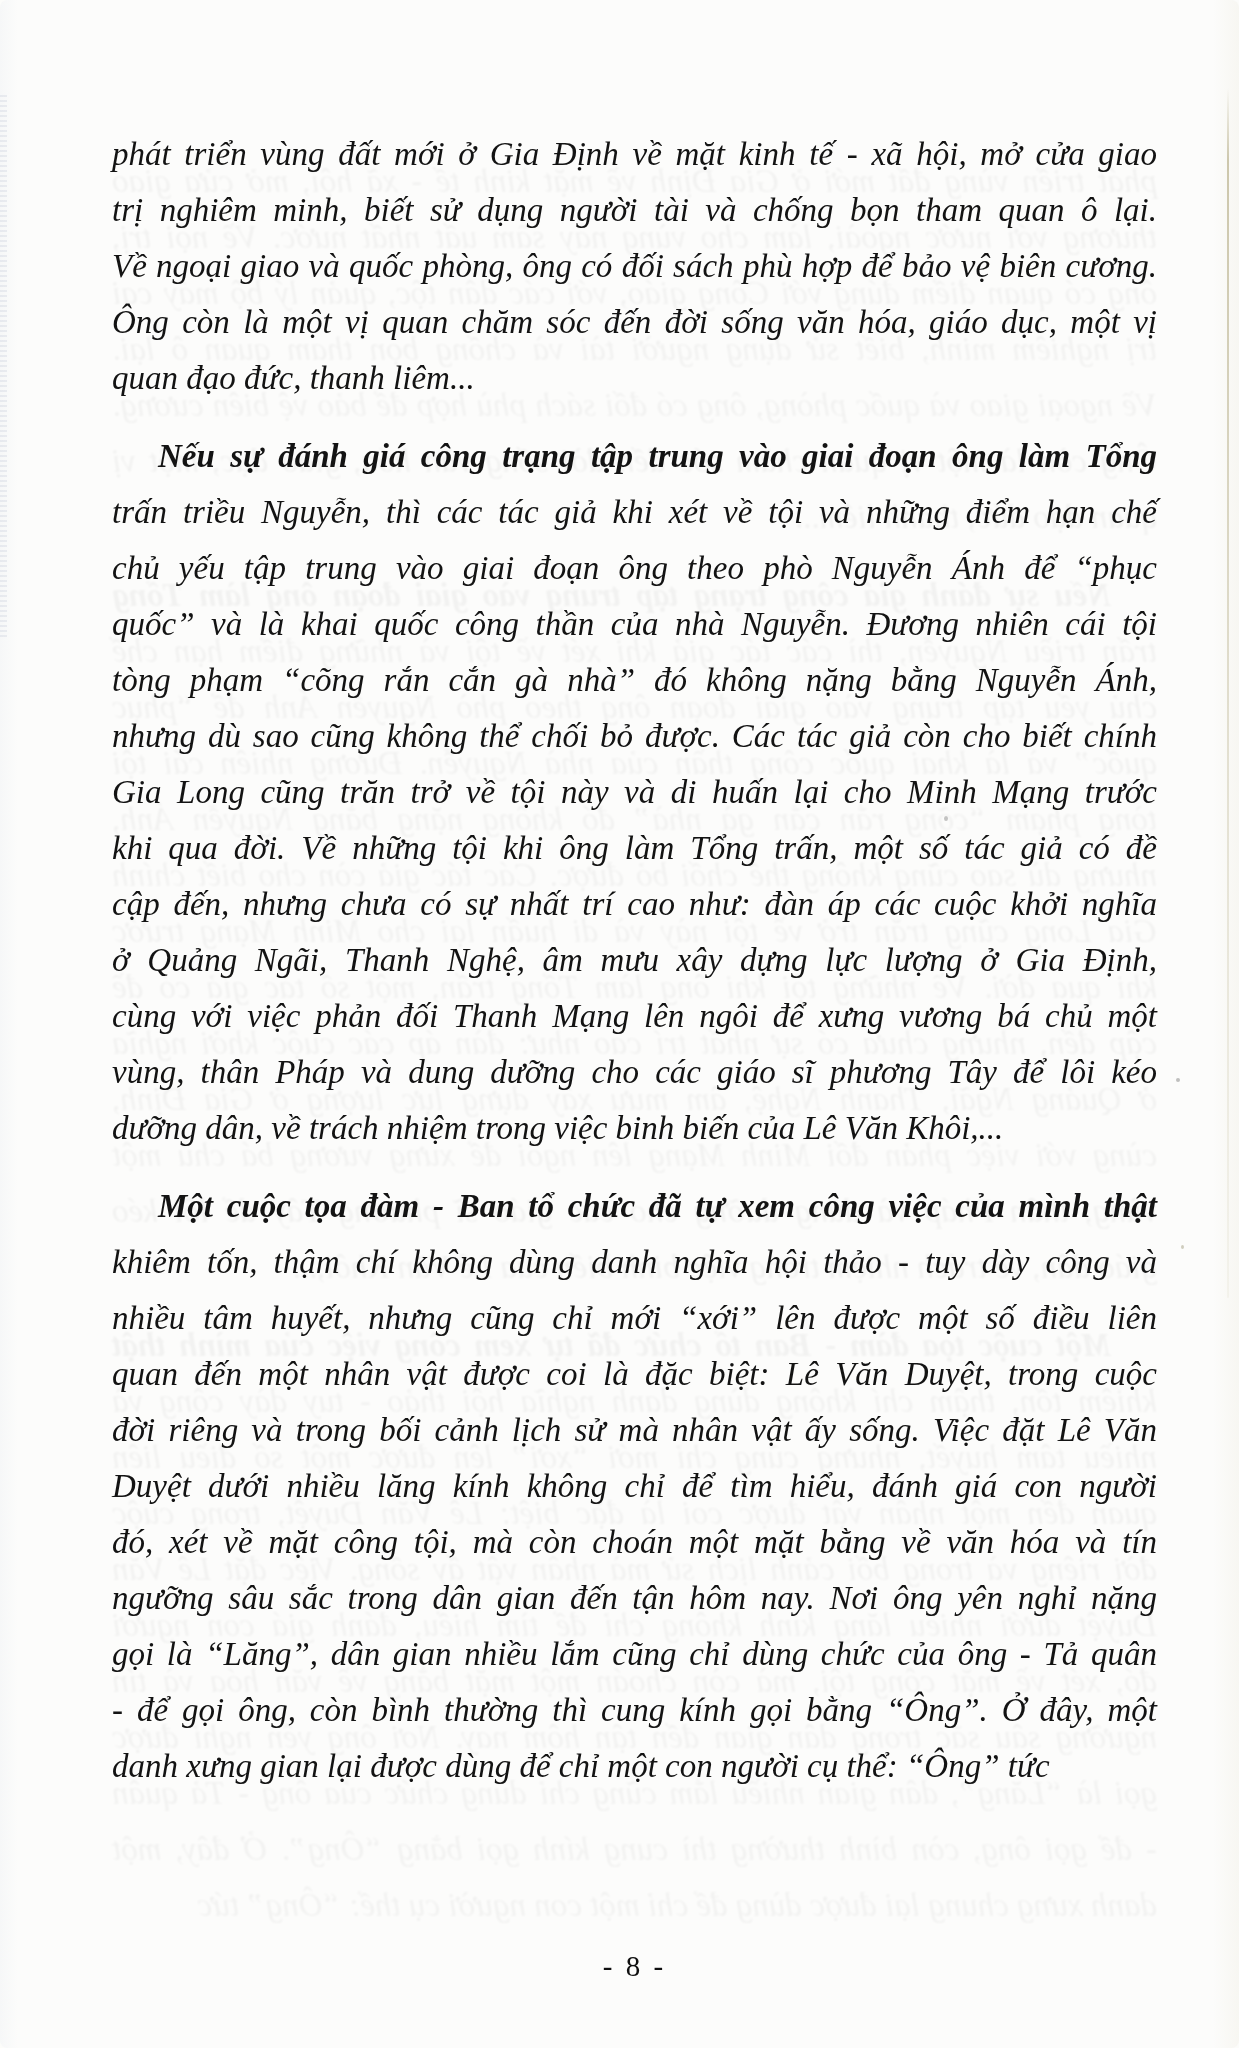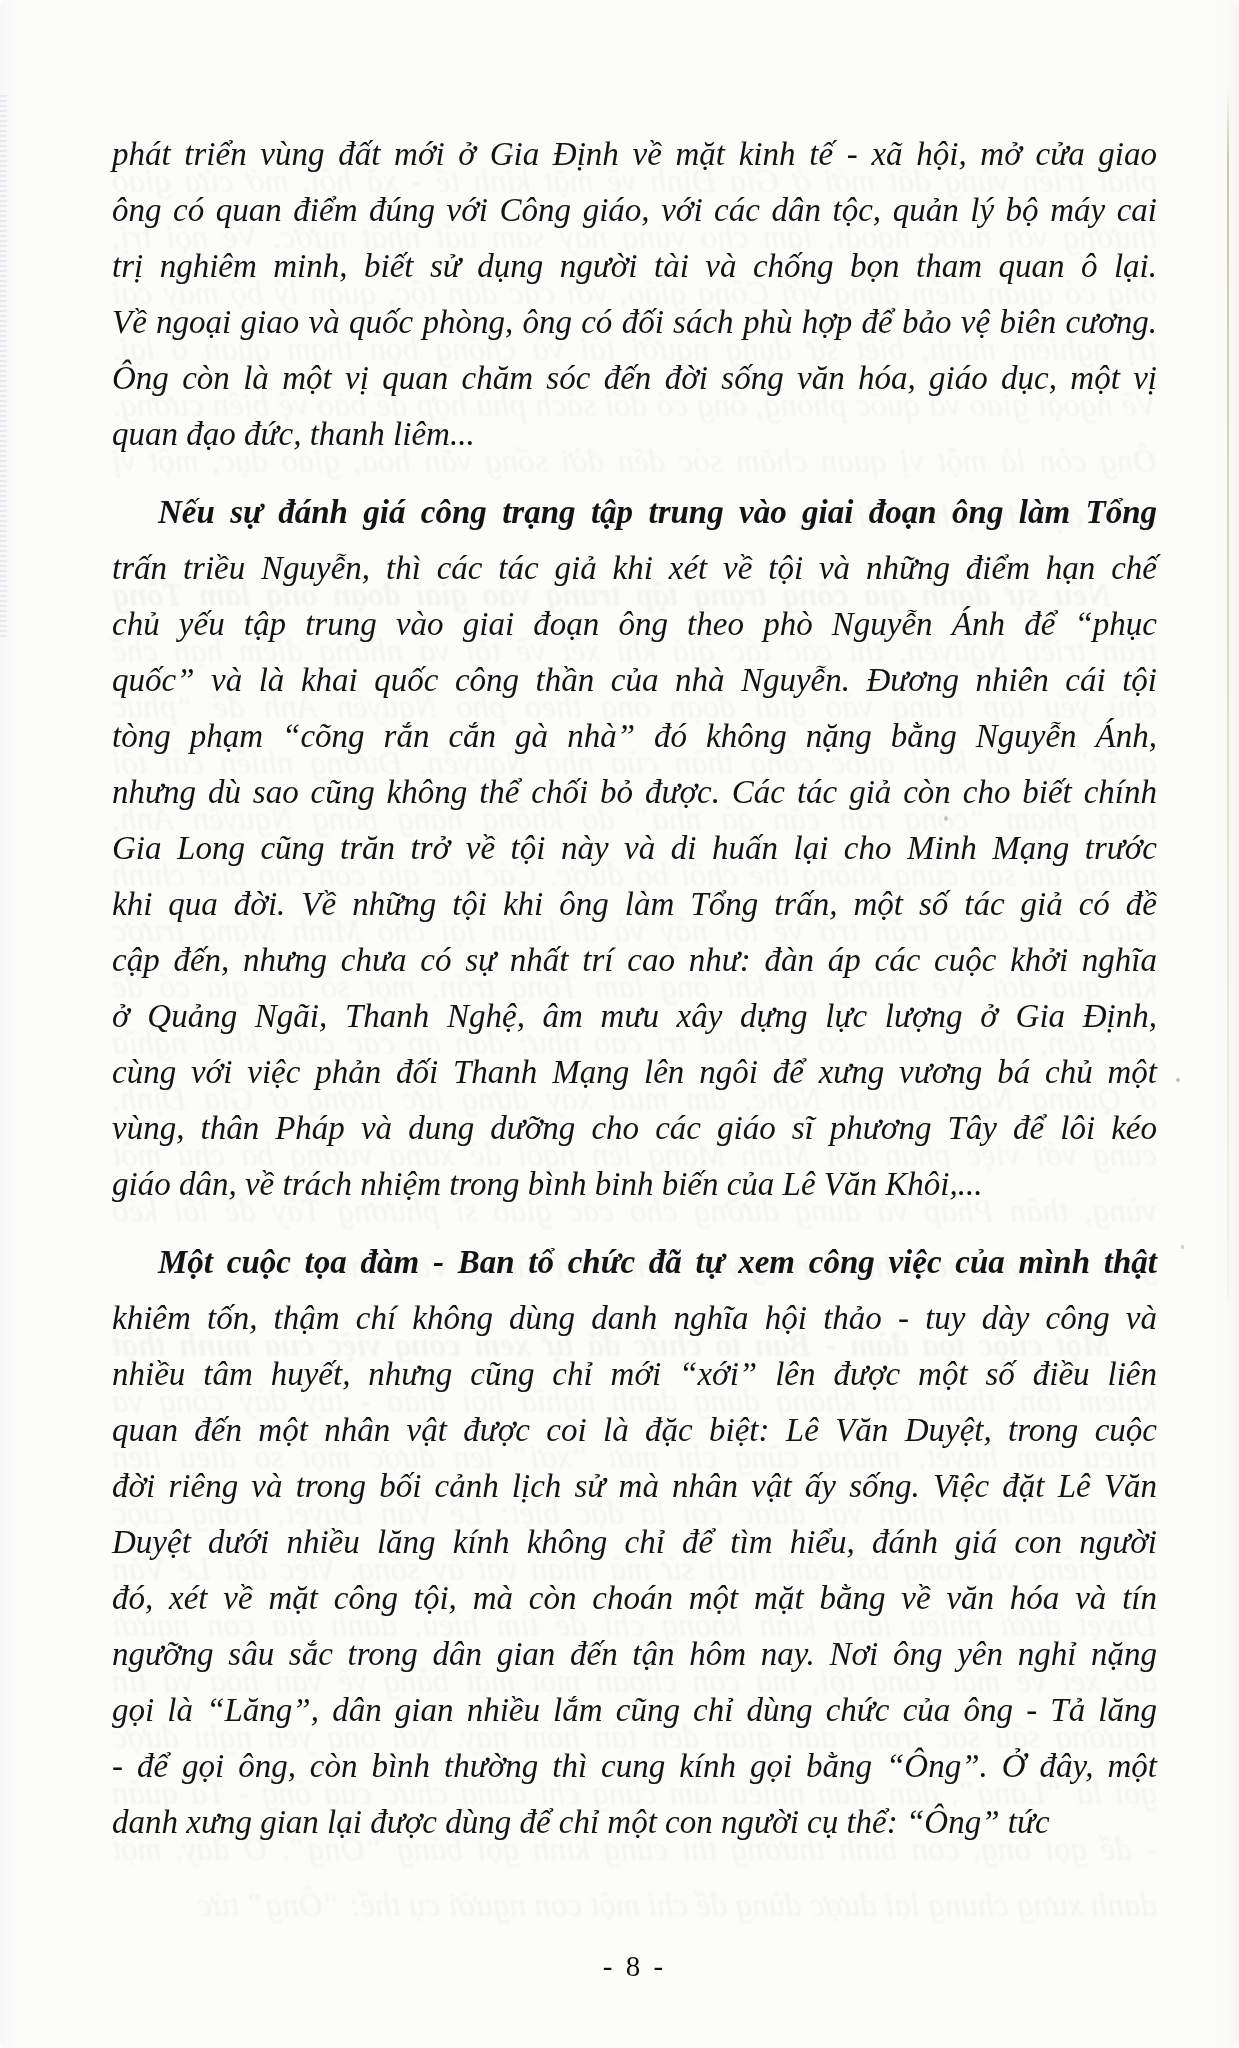--- a/index.html
+++ b/index.html
@@ -139,50 +139,49 @@
         <div class="line">đó, xét về mặt công tội, mà còn choán một mặt bằng về văn hóa và tín</div>
         <div class="line">ngưỡng sâu sắc trong dân gian đến tận hôm nay. Nơi ông yên nghỉ được</div>
         <div class="line">gọi là “Lăng”, dân gian nhiều lắm cũng chỉ dùng chức của ông - Tả quân</div>
         <div class="line">- để gọi ông, còn bình thường thì cung kính gọi bằng “Ông”. Ở đây, một</div>
         <div class="line last">danh xưng chung lại được dùng để chỉ một con người cụ thể: “Ông” tức</div>
       </div>
     </main>
     <main class="text-block" id="text-block">
       <div class="para">
         <div class="line">phát triển vùng đất mới ở Gia Định về mặt kinh tế - xã hội, mở cửa giao</div>
-        <div class="line">ông có quan điểm đúng với Công giáo, với các dân tộc, quản lý bộ máy cai</div>
         <div class="line">trị nghiêm minh, biết sử dụng người tài và chống bọn tham quan ô lại.</div>
         <div class="line">Về ngoại giao và quốc phòng, ông có đối sách phù hợp để bảo vệ biên cương.</div>
         <div class="line">Ông còn là một vị quan chăm sóc đến đời sống văn hóa, giáo dục, một vị</div>
         <div class="line last">quan đạo đức, thanh liêm...</div>
       </div>
       <div class="para">
         <div class="line first-indent">Nếu sự đánh giá công trạng tập trung vào giai đoạn ông làm Tổng</div>
         <div class="line">trấn triều Nguyễn, thì các tác giả khi xét về tội và những điểm hạn chế</div>
         <div class="line">chủ yếu tập trung vào giai đoạn ông theo phò Nguyễn Ánh để “phục</div>
         <div class="line">quốc” và là khai quốc công thần của nhà Nguyễn. Đương nhiên cái tội</div>
         <div class="line">tòng phạm “cõng rắn cắn gà nhà” đó không nặng bằng Nguyễn Ánh,</div>
         <div class="line">nhưng dù sao cũng không thể chối bỏ được. Các tác giả còn cho biết chính</div>
         <div class="line">Gia Long cũng trăn trở về tội này và di huấn lại cho Minh Mạng trước</div>
         <div class="line">khi qua đời. Về những tội khi ông làm Tổng trấn, một số tác giả có đề</div>
         <div class="line">cập đến, nhưng chưa có sự nhất trí cao như: đàn áp các cuộc khởi nghĩa</div>
         <div class="line">ở Quảng Ngãi, Thanh Nghệ, âm mưu xây dựng lực lượng ở Gia Định,</div>
         <div class="line">cùng với việc phản đối Thanh Mạng lên ngôi để xưng vương bá chủ một</div>
         <div class="line">vùng, thân Pháp và dung dưỡng cho các giáo sĩ phương Tây để lôi kéo</div>
-        <div class="line last">giáo dân, về trách nhiệm trong bình binh biến của Lê Văn Khôi,...</div>
+        <div class="line last">dưỡng dân, về trách nhiệm trong việc binh biến của Lê Văn Khôi,...</div>
       </div>
       <div class="para">
         <div class="line first-indent">Một cuộc tọa đàm - Ban tổ chức đã tự xem công việc của mình thật</div>
         <div class="line">khiêm tốn, thậm chí không dùng danh nghĩa hội thảo - tuy dày công và</div>
         <div class="line">nhiều tâm huyết, nhưng cũng chỉ mới “xới” lên được một số điều liên</div>
         <div class="line">quan đến một nhân vật được coi là đặc biệt: Lê Văn Duyệt, trong cuộc</div>
         <div class="line">đời riêng và trong bối cảnh lịch sử mà nhân vật ấy sống. Việc đặt Lê Văn</div>
         <div class="line">Duyệt dưới nhiều lăng kính không chỉ để tìm hiểu, đánh giá con người</div>
         <div class="line">đó, xét về mặt công tội, mà còn choán một mặt bằng về văn hóa và tín</div>
         <div class="line">ngưỡng sâu sắc trong dân gian đến tận hôm nay. Nơi ông yên nghỉ nặng</div>
-        <div class="line">gọi là “Lăng”, dân gian nhiều lắm cũng chỉ dùng chức của ông - Tả lăng</div>
+        <div class="line">gọi là “Lăng”, dân gian nhiều lắm cũng chỉ dùng chức của ông - Tả quân</div>
         <div class="line">- để gọi ông, còn bình thường thì cung kính gọi bằng “Ông”. Ở đây, một</div>
         <div class="line last">danh xưng gian lại được dùng để chỉ một con người cụ thể: “Ông” tức</div>
       </div>
     </main>
 
   <div class="page-number">- 8 -</div>
 </div>
 
 </body></html>

